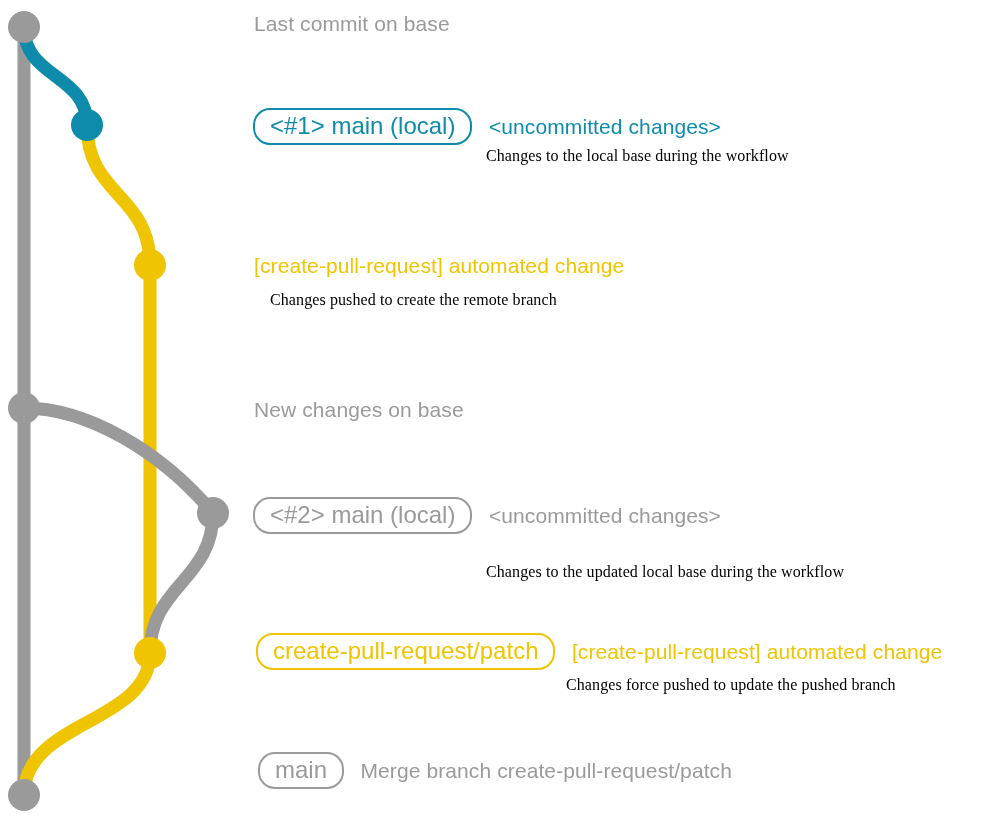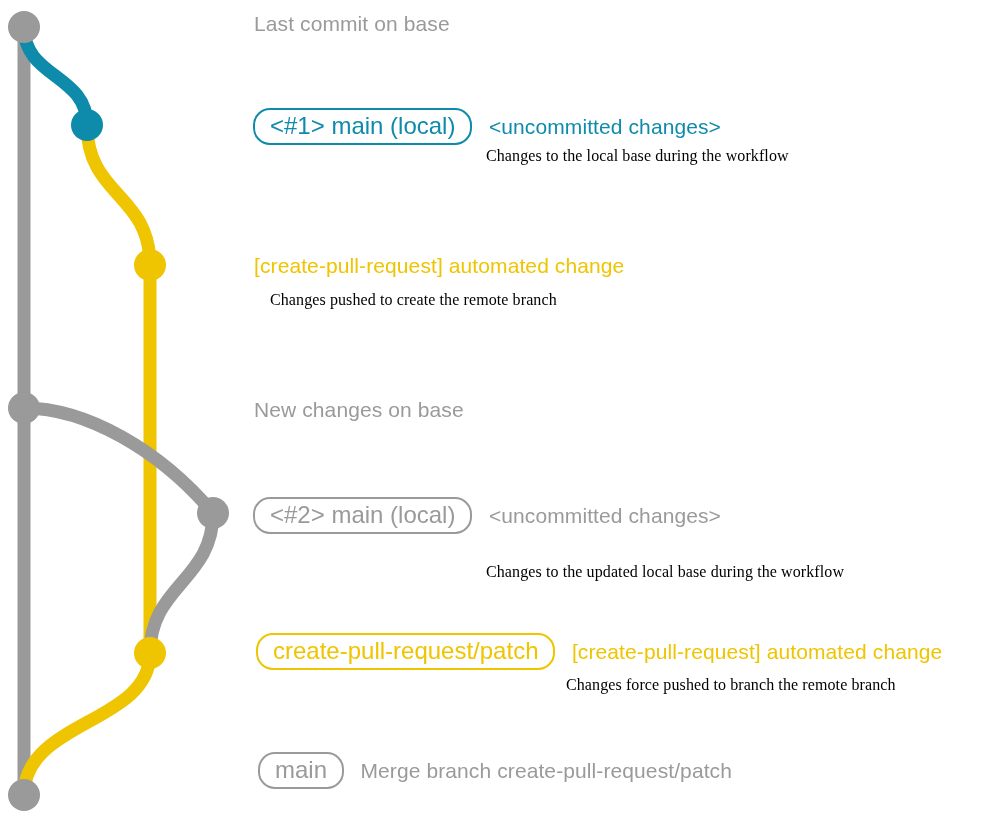--- a/index.html
+++ b/index.html
@@ -139,20 +139,20 @@
   <div class="row" id="r-pill-2">
     <span class="pill c-gray">&lt;#2&gt; main (local)</span>
     <span class="subject c-gray">&lt;uncommitted changes&gt;</span>
   </div>
   <div class="row desc" id="r-desc-3">Changes to the updated local base during the workflow</div>
 
   <div class="row" id="r-pill-3">
     <span class="pill c-yellow">create-pull-request/patch</span>
     <span class="subject c-yellow">[create-pull-request] automated change</span>
   </div>
-  <div class="row desc" id="r-desc-4">Changes force pushed to branch the remote branch</div>
+  <div class="row desc" id="r-desc-4">Changes force pushed to update the pushed branch</div>
 
   <div class="row" id="r-pill-4">
     <span class="pill c-gray">main</span>
     <span class="subject c-gray">Merge branch create-pull-request/patch</span>
   </div>
 
 </div>
 
 </body></html>

